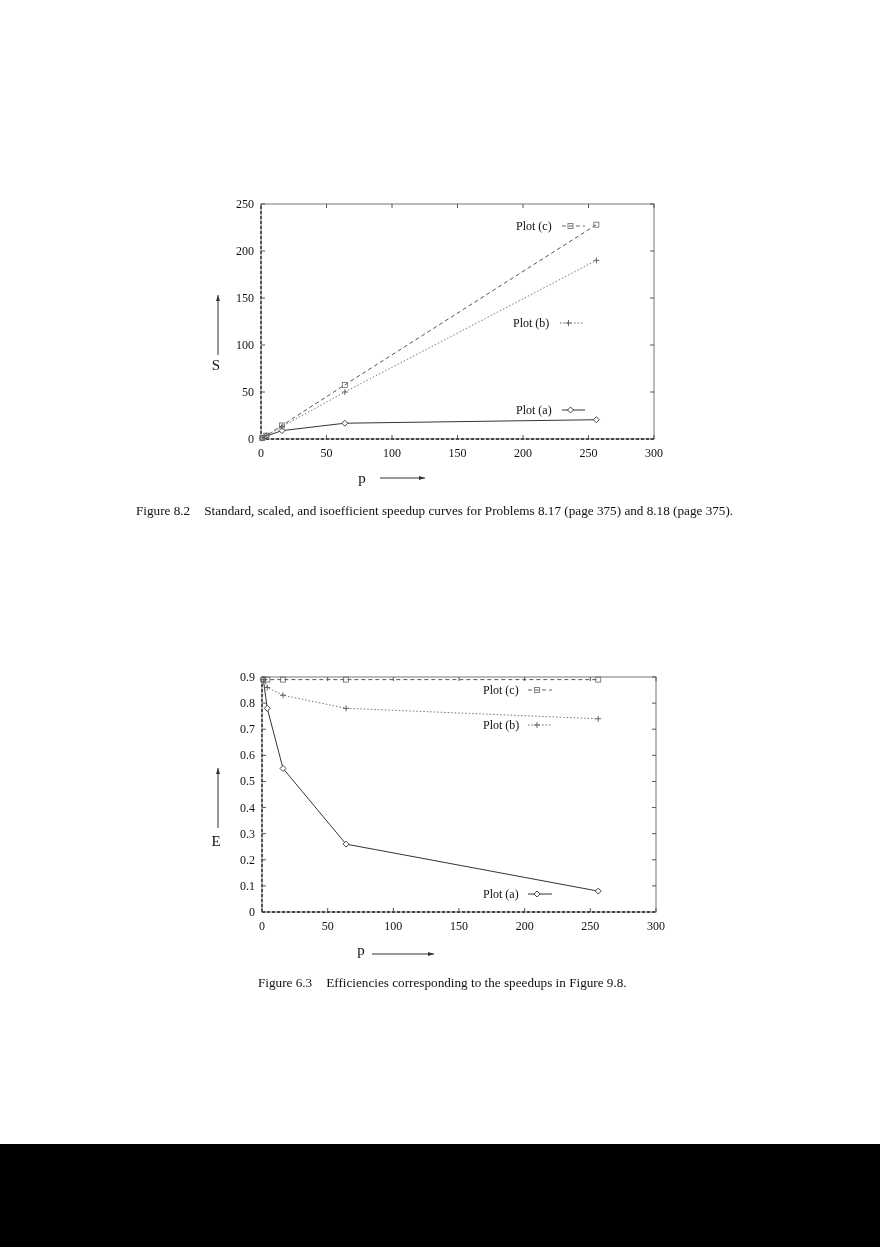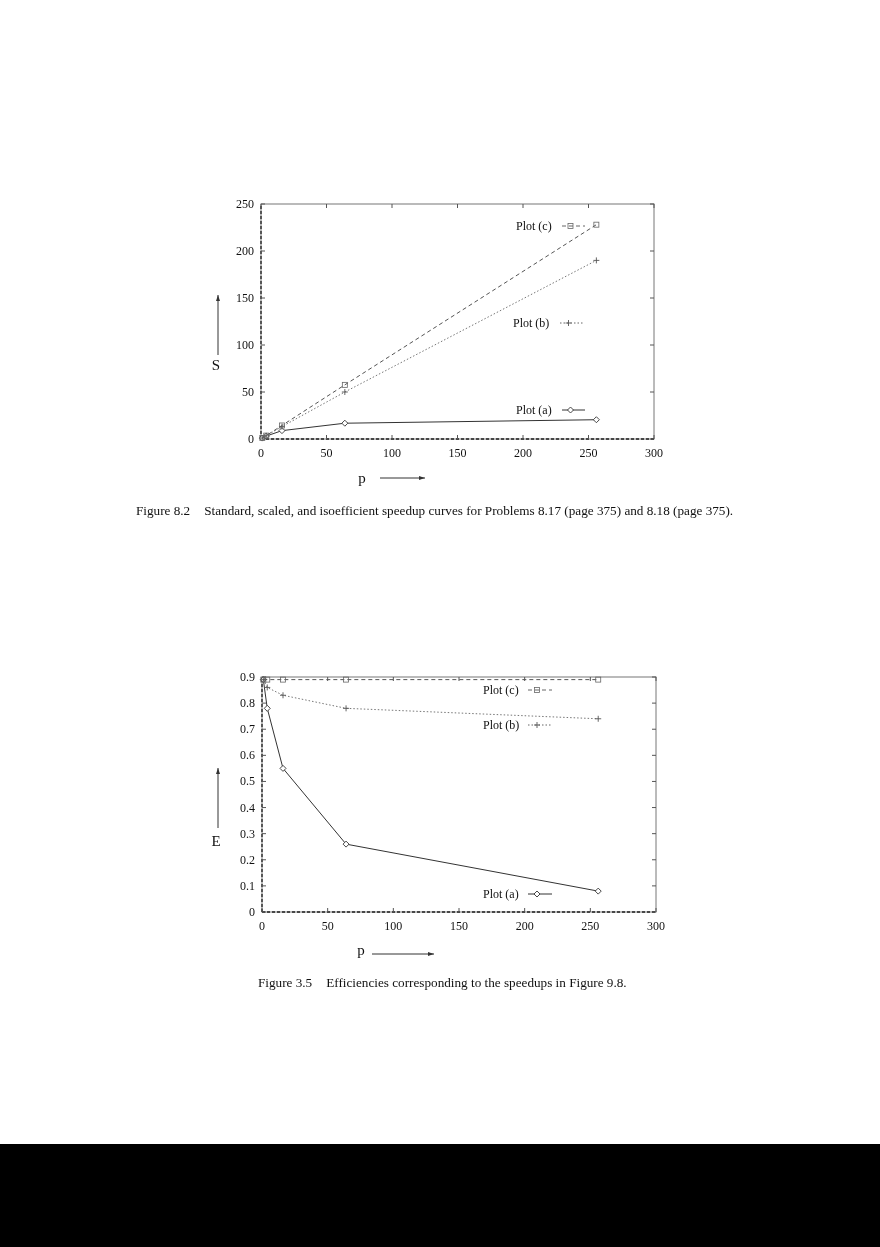--- a/index.html
+++ b/index.html
@@ -206,16 +206,16 @@
         <path d="M534,725 L540,725 M537,722 L537,728" stroke="#555" stroke-width="0.9"></path>
       </g>
       <g>
         <text x="483" y="898" font-size="12">Plot  (a)</text>
         <line x1="528" y1="894" x2="552" y2="894" stroke="#333" stroke-width="1"></line>
         <path d="M537,891 L540,894 L537,897 L534,894 Z" fill="#fff" stroke="#333" stroke-width="0.9"></path>
       </g>
     </g>
   </svg>
 <div class="caption" style="left:258px; top:975px;">
-  <span class="cap-num">Figure 3.5</span><span>Efficiencies corresponding to the speedups in Figure 9.8.</span>
+  <span class="cap-num">Figure 6.3</span><span>Efficiencies corresponding to the speedups in Figure 9.8.</span>
 </div>
 
 <div class="bottom-bar"></div>
 
 </body></html>

